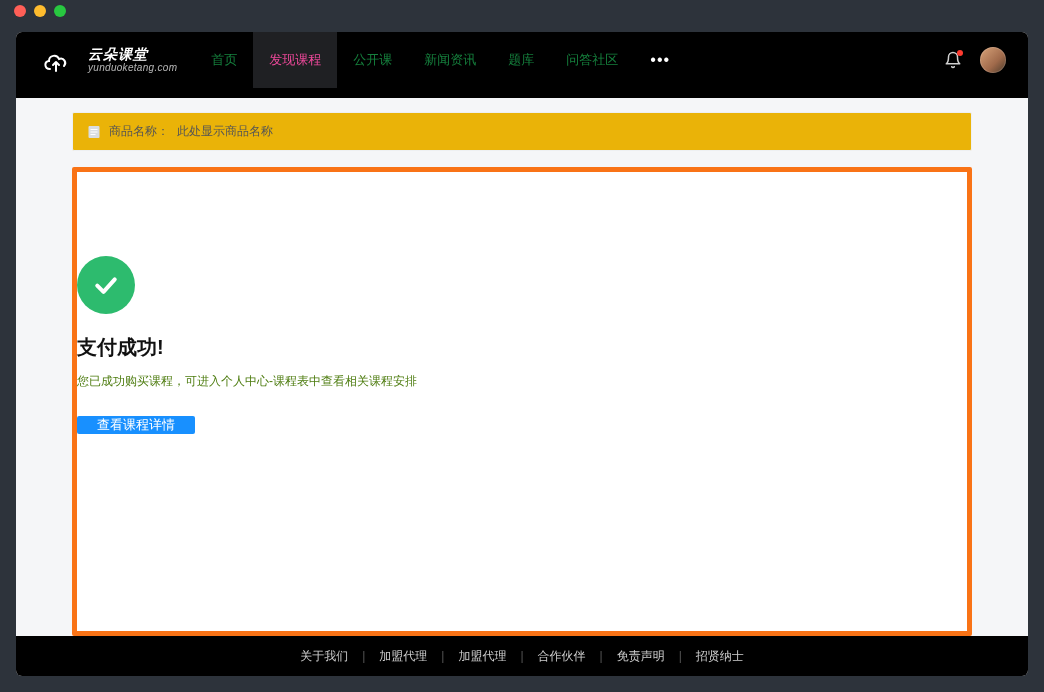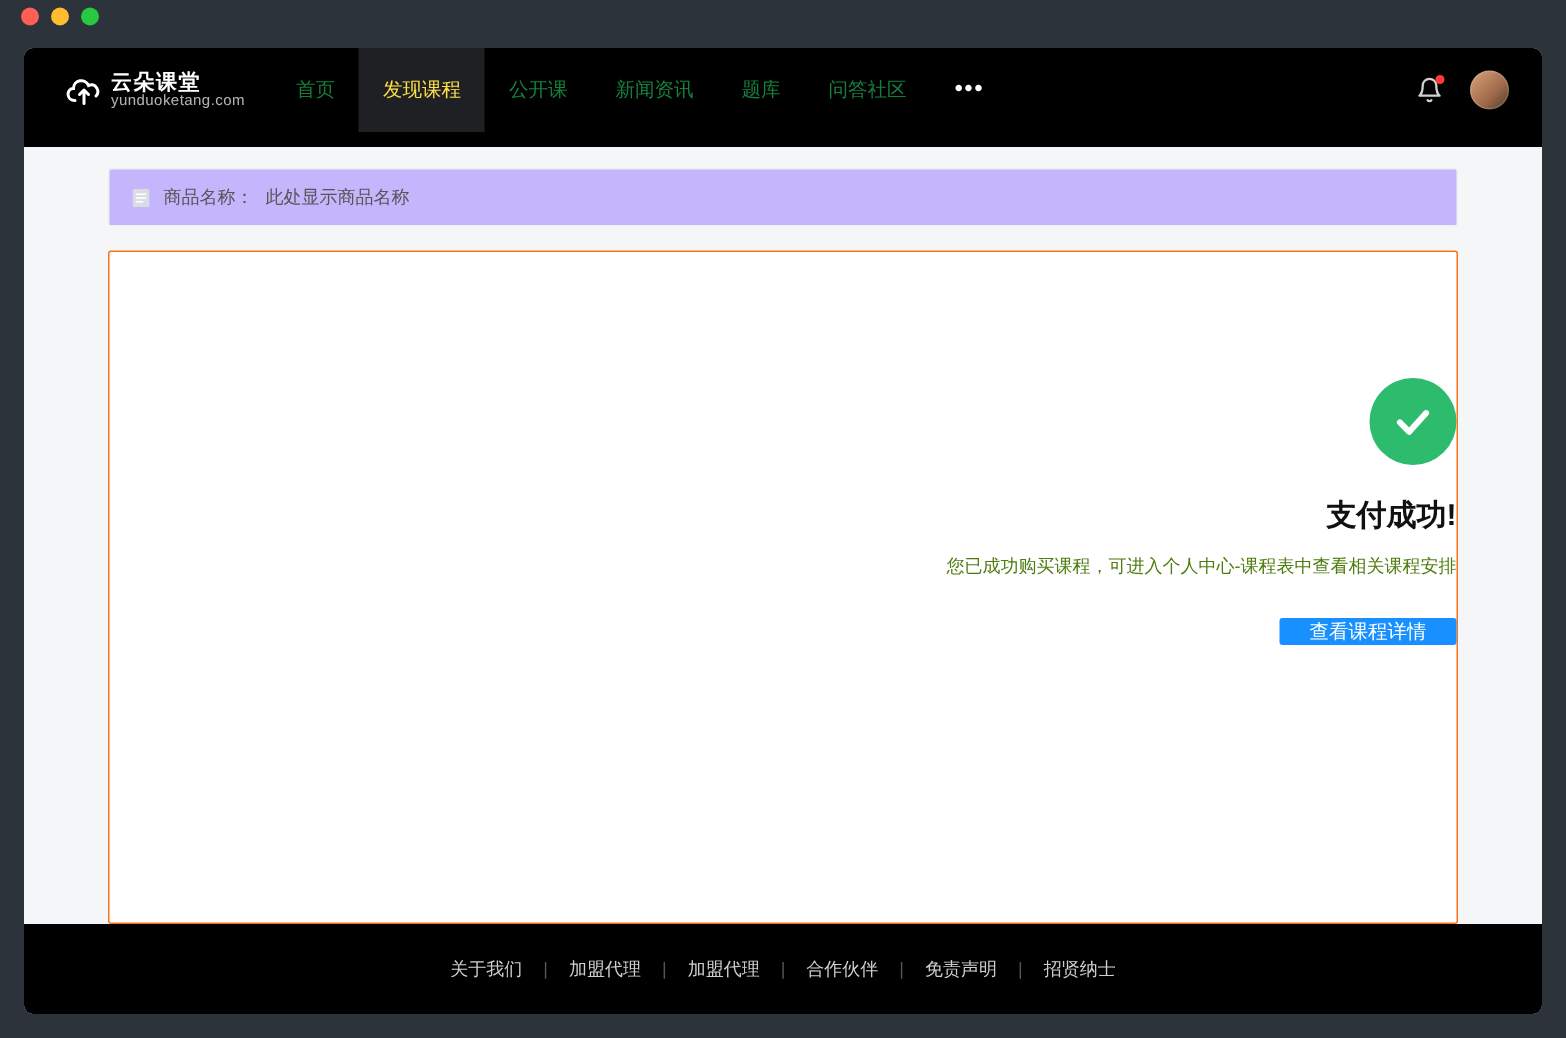--- a/index.html
+++ b/index.html
@@ -48,23 +48,24 @@
       position: relative;
       z-index: 5;
       background: #000;
       height: 56px;
       display: flex;
       align-items: center;
       color: #fff;
     }
     .logo-wrap {
       display: flex;
-      align-items: center;
-      gap: 6px;
+      align-items: flex-end;
+      gap: 20px;
       padding: 0 18px 0 26px;
+      font-style: italic;
     }
     .logo-icon { width: 26px; height: 22px; }
     .logo-text {
       font-size: 14px;
       font-weight: 600;
       letter-spacing: 1px;
       line-height: 1;
     }
     .logo-sub {
       font-size: 10px;
@@ -80,21 +81,21 @@
     .nav-item {
       display: flex;
       align-items: center;
       padding: 0 16px;
       font-size: 13px;
       cursor: pointer;
       color: #15803d;
     }
     .nav-item.active {
       background: #1f2023;
-      color: #fde047;
+      color: #ec4899;
     }
     .nav-more {
       display: flex;
       align-items: center;
       padding: 0 16px;
       font-size: 16px;
       letter-spacing: 1px;
       cursor: pointer;
     }
     .nav-right {
@@ -124,44 +125,44 @@
     .page-body {
       position: relative;
       z-index: 2;
       flex: 1;
       padding: 24px 56px 0;
       display: flex;
       flex-direction: column;
       overflow: hidden;
     }
     .prodname-bar {
-      background: #c4b5fd;
+      background: #eab308;
       border: 1px solid #eef0f2;
       border-radius: 2px;
       display: flex;
       align-items: center;
       gap: 8px;
       padding: 10px 14px;
       color: #555;
       font-size: 12px;
     }
     .prodname-bar .doc-icon {
       width: 14px; height: 14px;
       color: #bdbdbd;
     }
 
     .success-card {
       margin-top: 16px;
       flex: 1;
       background: #fff;
-      border: 1px solid #f97316;
+      border: 5px solid #f97316;
       border-radius: 2px;
       display: flex;
       flex-direction: column;
-      align-items: flex-end;
+      align-items: flex-start;
       padding-top: 84px;
     }
     .success-circle {
       width: 58px; height: 58px;
       border-radius: 50%;
       background: #2dbb6e;
       display: flex;
       align-items: center;
       justify-content: center;
     }
@@ -183,21 +184,21 @@
       border: none;
       font-size: 13px;
       padding: 0 20px;
       border-radius: 2px;
       cursor: pointer;
     }
 
     .footer {
       background: #000;
       color: #cfcfcf;
-      height: 60px;
+      height: 40px;
       display: flex;
       align-items: center;
       justify-content: center;
       font-size: 12px;
     }
     .footer-link {
       padding: 0 14px;
       cursor: pointer;
     }
     .footer-sep {

